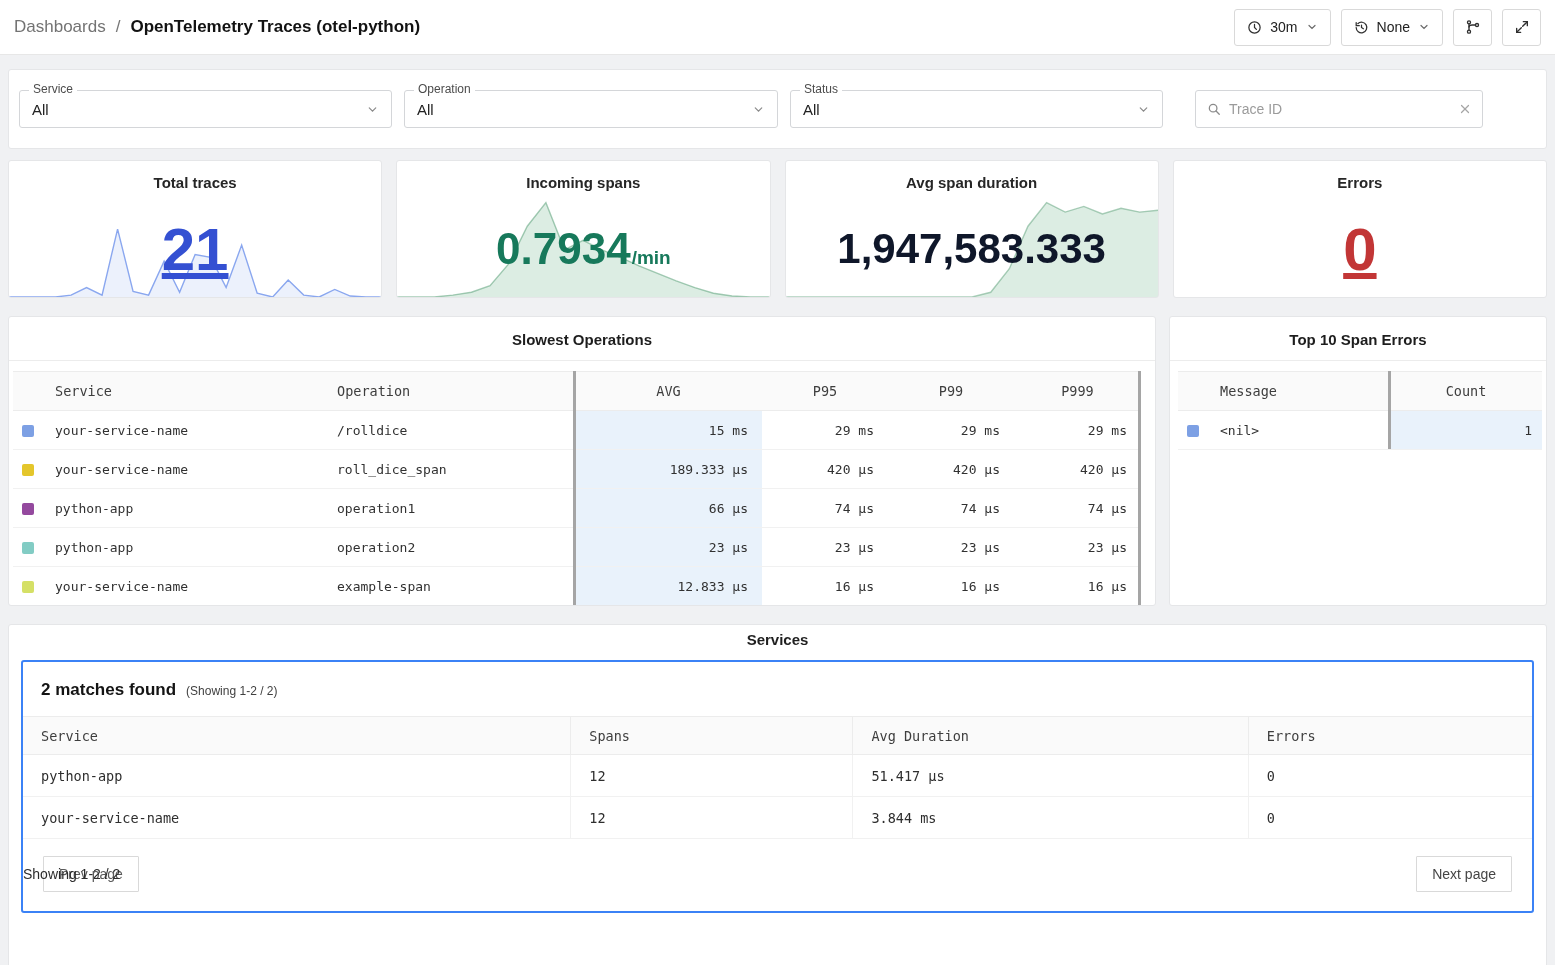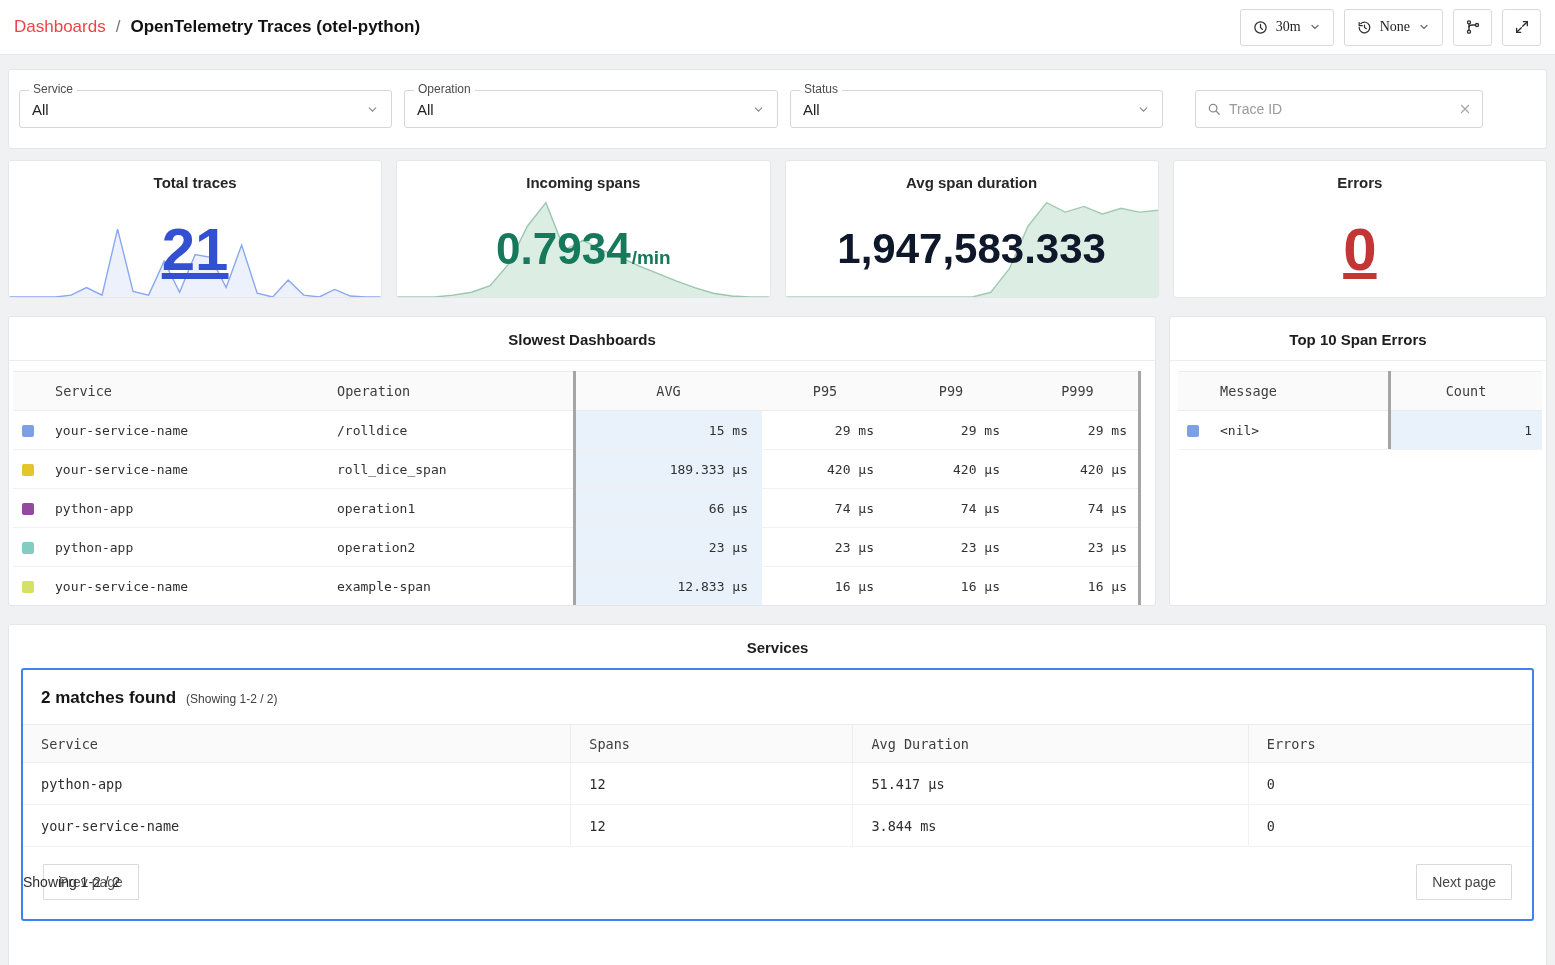--- a/index.html
+++ b/index.html
@@ -3,26 +3,26 @@
 <meta charset="utf-8">
 <style>
   * { box-sizing: border-box; margin: 0; padding: 0; }
   html,body { background:#f0f1f3; }
   body { width:1555px; font-family:"Liberation Sans", sans-serif; color:#1f1f1f; }
 
   
   .topbar { height:55px; background:#fff; border-bottom:1px solid #e7e7e7;
             display:flex; align-items:center; justify-content:space-between; padding:0 14px; }
   .crumbs { display:flex; align-items:baseline; gap:10px; font-size:17px; }
-  .crumb-root { color:#ef4444; cursor:pointer; }
+  .crumb-root { color:#737373; cursor:pointer; }
   .crumb-sep  { color:#777; }
   .crumb-title{ font-weight:700; color:#121212; }
   .tb-actions { display:flex; gap:10px; align-items:center; }
   .tb-btn { height:37px; border:1px solid #d9d9d9; border-radius:3px; background:#fff;
-            display:flex; align-items:center; gap:8px; padding:0 12px; font-size:14px; color:#222; cursor:pointer;font-family:Liberation Serif, serif; }
+            display:flex; align-items:center; gap:8px; padding:0 12px; font-size:14px; color:#222; cursor:pointer; }
   .tb-btn.iconic { width:39px; justify-content:center; padding:0; }
   .icon { display:inline-flex; align-items:center; justify-content:center; }
 
   
   .page { padding:14px 8px 0; }
   .card { background:#fff; border:1px solid #e5e6e8; border-radius:3px; }
 
   
   .filter-card { display:flex; align-items:center; padding:20px 10px; margin-bottom:11px; gap:12px; }
   .sel { position:relative; height:38px; width:373px; border:1px solid #d4d6d9; border-radius:3px;
@@ -64,21 +64,21 @@
   td.cell-left { text-align:left; padding-left:6px; }
   td.num { text-align:right; padding-right:14px; }
   td.avg-cell { background:#e9f2fb; }
   td.count-cell { background:#e9f2fb; text-align:right; padding-right:10px; }
   .swatch { display:inline-block; width:12px; height:12px; border-radius:2px; vertical-align:middle; }
   td.sw, th.sw { padding-left:9px; text-align:left; }
   .col-handle { position:absolute; top:0; bottom:0; width:3px; background:#a5a5a5; cursor:col-resize; z-index:3; }
 
   
   .panel-services { min-height:346px; padding-bottom:18px; }
-  .panel-services .svc-title { text-align:center; font-size:15px; font-weight:600; padding:14px 0 12px; }
+  .panel-services .svc-title { text-align:center; font-size:15px; font-weight:600; padding:6px 0 12px; }
   .matches-card { margin:0 12px; border:2px solid #3b82f6; border-radius:3px; background:#fff; }
   .matches-head { display:flex; align-items:baseline; gap:10px; padding:18px 18px 16px; }
   .matches-title { font-size:17px; font-weight:700; color:#141414; }
   .matches-sub { font-size:12px; color:#3f3f3f; }
   table.svc { width:100%; border-collapse:collapse; table-layout:fixed;
               font-family:"DejaVu Sans Mono","Liberation Mono",monospace; font-size:13.5px; }
   table.svc th { background:#fafafa; text-align:left; height:38px; padding-left:18px; font-weight:500; color:#3d3d3d;
                  border-top:1px solid #ececec; border-bottom:1px solid #ececec; border-left:1px solid #ececec; }
   table.svc th:first-child { border-left:none; }
   table.svc td { height:42px; padding-left:18px; border-bottom:1px solid #f1f1f1;
@@ -230,21 +230,21 @@
     </div>
     <div class="card stat-card">
       <div class="stat-title">Errors</div>
       <div class="stat-value v46" style="color: rgb(194, 54, 54);">0</div>
     </div>
   </div>
 
   <div class="mid-row">
 
     <div class="card panel-slowest">
-      <div class="panel-title">Slowest Dashboards</div>
+      <div class="panel-title">Slowest Operations</div>
       <div class="tbl-wrap ops-wrap">
         <table class="mono">
           <colgroup>
               <col style="width:36px">
               <col style="width:282px">
               <col style="width:244px">
               <col style="width:187px">
               <col style="width:126px">
               <col style="width:126px">
               <col style="width:127px">

